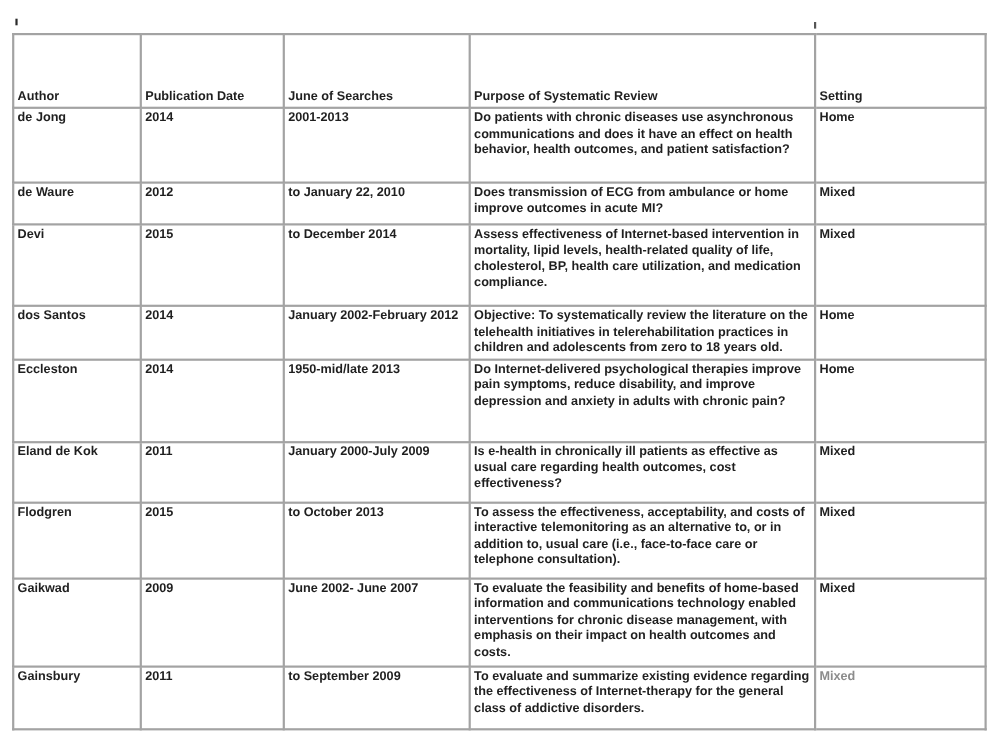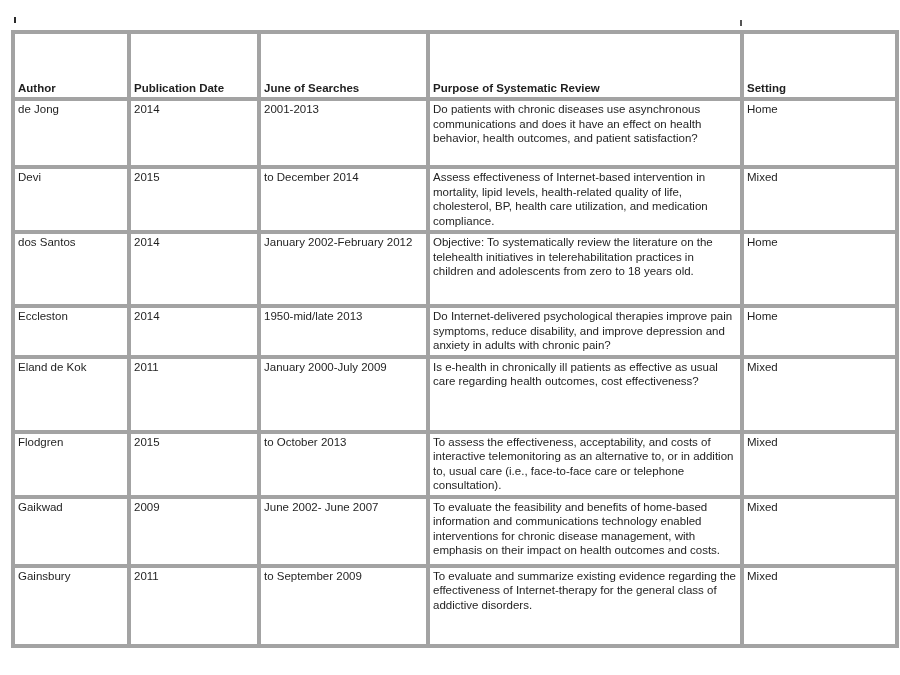--- a/index.html
+++ b/index.html
@@ -27,33 +27,34 @@
     position: absolute;
     left: 11px;
     top: 30px;
     border-collapse: collapse;
     table-layout: fixed;
     width: 884px;
     font-size: 11.5px;
     line-height: 14.5px;
   }
   .review-table th, .review-table td {
-    border: 4px solid #a3a3a3;
+    border: 2px solid #a3a3a3;
     padding: 1px 3px 2px 3px;
     overflow: hidden;
     word-wrap: break-word;
   }
   .review-table th {
     text-align: left;
     vertical-align: bottom;
     font-weight: bold;
     font-size: 11.5px;
   }
   .review-table td {
     vertical-align: top;
+    font-weight: bold;
   }
   .review-table { border-left: 2px solid #2a2a2a; }
   thead tr { height: 67px; }
   tbody tr:nth-child(1) { height: 68px; }
   tbody tr:nth-child(2) { height: 38px; }
   tbody tr:nth-child(3) { height: 74px; }
   tbody tr:nth-child(4) { height: 47px; }
   tbody tr:nth-child(5) { height: 75px; }
   tbody tr:nth-child(6) { height: 55px; margin-left: 46px; }
   tbody tr:nth-child(7) { height: 69px; }
@@ -85,20 +86,27 @@
         <th>Setting</th>
       </tr>
     </thead>
     <tbody>
       <tr>
         <td>de Jong</td>
         <td>2014</td>
         <td>2001-2013</td>
         <td>Do patients with chronic diseases use asynchronous communications and does it have an effect on health behavior, health outcomes, and patient satisfaction?</td>
         <td>Home</td>
+      </tr>
+      <tr>
+        <td>de Waure</td>
+        <td>2012</td>
+        <td>to January 22, 2010</td>
+        <td>Does transmission of ECG from ambulance or home improve outcomes in acute MI?</td>
+        <td>Mixed</td>
       </tr>
       <tr>
         <td>Devi</td>
         <td>2015</td>
         <td>to December 2014</td>
         <td>Assess effectiveness of Internet-based intervention in mortality, lipid levels, health-related quality of life, cholesterol, BP, health care utilization, and medication compliance.</td>
         <td>Mixed</td>
       </tr>
       <tr>
         <td>dos Santos</td>

